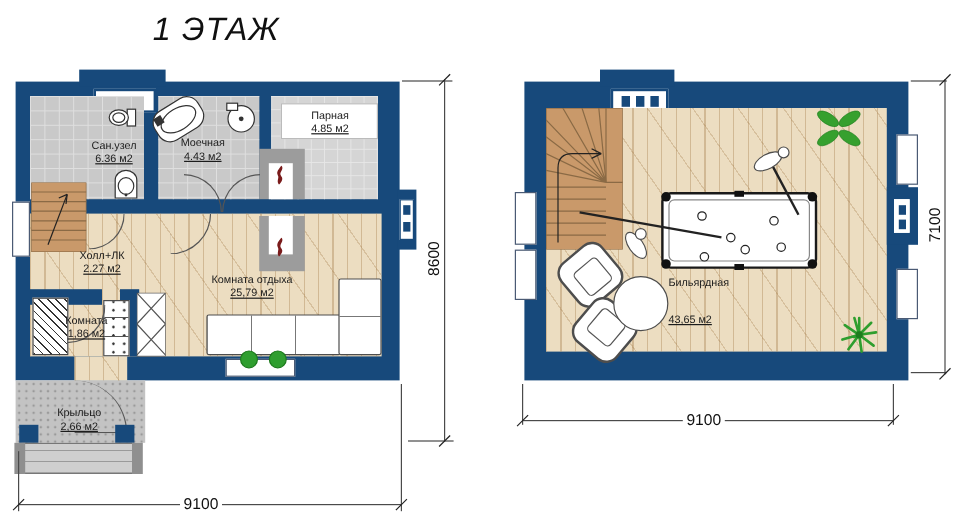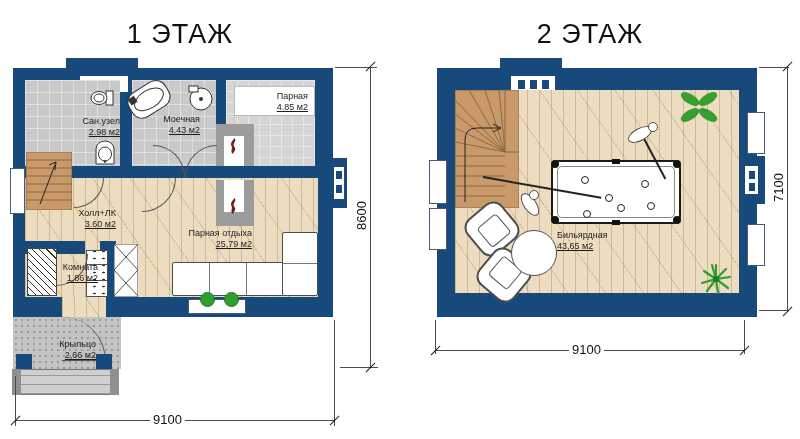--- a/index.html
+++ b/index.html
@@ -11,44 +11,43 @@
         linear-gradient(90deg,#dfdfdf 1px,transparent 1px);background-size:12px 12px;}
   .tile2{background:#d5d5d5;background-image:linear-gradient(#e6e6e6 1px,transparent 1px),
         linear-gradient(90deg,#e6e6e6 1px,transparent 1px);background-size:11px 11px;}
   .wood{background:#ecddc1;background-image:
         repeating-linear-gradient(90deg,rgba(165,125,75,.38) 0 1px,transparent 1px 12px),
         repeating-linear-gradient(55deg,transparent 0 30px,rgba(165,125,75,.3) 30px 31px);}
   .porchbg{background:#c3c3c3;background-image:radial-gradient(#9a9a9a .8px,transparent 1.3px);
         background-size:6px 6px;}
   .white{background:#fff;}
   .gray{background:#9c9c9c;}
-  .lbl{position:absolute;font-size:9px;line-height:11px;color:#1c1c1c;text-align:right;}
+  .lbl{position:absolute;font-size:9px;line-height:11px;color:#1c1c1c;text-align:center;}
   .area{display:block;text-decoration:underline;}
-  .title{position:absolute;top:19px;font-size:27px;color:#101010;
+  .title{position:absolute;top:9px;font-size:27px;font-style:italic;color:#101010;
          text-align:center;letter-spacing:1px;}
   .dline{position:absolute;background:#4a4a4a;}
   .tick{position:absolute;width:13px;height:1px;background:#222;transform:rotate(-45deg);}
   .dimtxt{position:absolute;font-size:13px;color:#111;background:#fff;padding:0 3px;}
   .win{position:absolute;background:#fff;border:1px solid #4a5a74;box-sizing:border-box;}
   .arc{position:absolute;box-sizing:border-box;}
   .furn{position:absolute;background:#fff;border:1px solid #4d4d4d;box-sizing:border-box;}
   .plan{position:absolute;}
   .sq{width:7px;height:9px;background:#17497B;display:inline-block;}
   .ball{position:absolute;width:6px;height:6px;border:1px solid #222;border-radius:50%;background:#fff;}
   .pocket{position:absolute;width:8px;height:8px;background:#111;border-radius:50%;}
   .plantdot{position:absolute;width:13px;height:13px;border-radius:50%;
             background:#2f9e2f;border:1px solid #1d7a1d;}
 </style>
 </head>
 <body>
 
 <div id="stage">
 
   <div class="title" style="left:55px;width:250px;">1 ЭТАЖ</div>
-  <div class="title" style="left:480px;width:220px;">2 ЭТАЖ</div>
 
   <div class="plan" id="plan1" style="left:10px;top:58px;width:375px;height:378px;">
 
     <div class="abs navy" style="left:3px;top:10px;width:320px;height:249px;"></div>
     <div class="abs navy" style="left:56px;top:0;width:72px;height:14px;"></div>
     <div class="abs white" style="left:68px;top:16px;width:52px;height:20px;border:2px solid #17497B;display:flex;gap:5px;align-items:center;justify-content:center;">
       <i class="sq"></i>
         <i class="sq"></i>
         <i class="sq"></i>
     </div>
@@ -153,36 +152,36 @@
     <div class="abs wood" style="left:52px;top:239px;width:44px;height:20px;"></div>
     <div class="arc" style="left:52px;top:259px;width:44px;height:44px;border-left:1px solid #555;border-bottom:1px solid #555;border-radius:100% 0 0 0;border-top:0;transform:scaleX(-1);"></div>
     <div class="abs navy" style="left:6px;top:296px;width:16px;height:15px;"></div>
     <div class="abs navy" style="left:86px;top:296px;width:16px;height:15px;"></div>
     <div class="abs" style="left:8px;top:311px;width:94px;height:26px;border:1px solid #777;background:repeating-linear-gradient(0deg,#9a9a9a 0 1px,#cfcfcf 1px 9px);"></div>
     <div class="abs" style="left:2px;top:311px;width:9px;height:26px;background:#8f8f8f;"></div>
     <div class="abs" style="left:100px;top:311px;width:9px;height:26px;background:#8f8f8f;"></div>
 
     <div class="lbl" style="left:60px;top:58px;width:50px;">
       <span>Сан.узел</span>
-      <span class="area">2.98 м2</span>
+      <span class="area">6.36 м2</span>
     </div>
     <div class="lbl" style="left:128px;top:56px;width:62px;">
       <span>Моечная</span>
       <span class="area">4.43 м2</span>
     </div>
     <div class="lbl" style="left:232px;top:33px;width:66px;">
       <span>Парная</span>
       <span class="area">4.85 м2</span>
     </div>
     <div class="lbl" style="left:44px;top:150px;width:62px;">
       <span>Холл+ЛК</span>
-      <span class="area">3.60 м2</span>
+      <span class="area">2.27 м2</span>
     </div>
     <div class="lbl" style="left:158px;top:170px;width:84px;">
-      <span>Парная отдыха</span>
+      <span>Комната отдыха</span>
       <span class="area">25,79 м2</span>
     </div>
     <div class="lbl" style="left:36px;top:204px;width:52px;">
       <span>Комната</span>
       <span class="area">1,86 м2</span>
     </div>
     <div class="lbl" style="left:26px;top:281px;width:60px;">
       <span>Крыльцо</span>
       <span class="area">2,66 м2</span>
     </div>
@@ -284,21 +283,21 @@
     <div class="abs furn" style="left:42px;top:148px;width:46px;height:46px;border-radius:12px;border-width:2px;transform:rotate(-40deg);">
       <div class="abs" style="left:9px;top:11px;width:25px;height:25px;border:1px solid #555;border-radius:4px;"></div>
     </div>
     <div class="abs furn" style="left:54px;top:194px;width:46px;height:46px;border-radius:12px;border-width:2px;transform:rotate(-140deg);">
       <div class="abs" style="left:9px;top:11px;width:25px;height:25px;border:1px solid #555;border-radius:4px;"></div>
     </div>
     <div class="abs furn" style="left:84px;top:172px;width:46px;height:46px;border-radius:50%;"></div>
 
     <div class="lbl" style="left:130px;top:172px;width:76px;text-align:left;">
       <span>Бильярдная</span>
-      <span class="area" style="text-align:left;">43,65 м2</span>
+      <span class="area" style="text-align:left;margin-top:20px;">43,65 м2</span>
     </div>
 
     <div class="dline" style="left:332px;top:9px;width:30px;height:1px;"></div>
     <div class="dline" style="left:332px;top:252px;width:30px;height:1px;"></div>
     <div class="dline" style="left:360px;top:8px;width:1px;height:246px;"></div>
     <div class="tick" style="left:354px;top:8px;"></div>
     <div class="tick" style="left:354px;top:253px;"></div>
     <div class="dimtxt" style="left:337px;top:122px;transform:rotate(-90deg);padding:0;">7100</div>
 
     <div class="dline" style="left:8px;top:262px;width:1px;height:34px;"></div>

